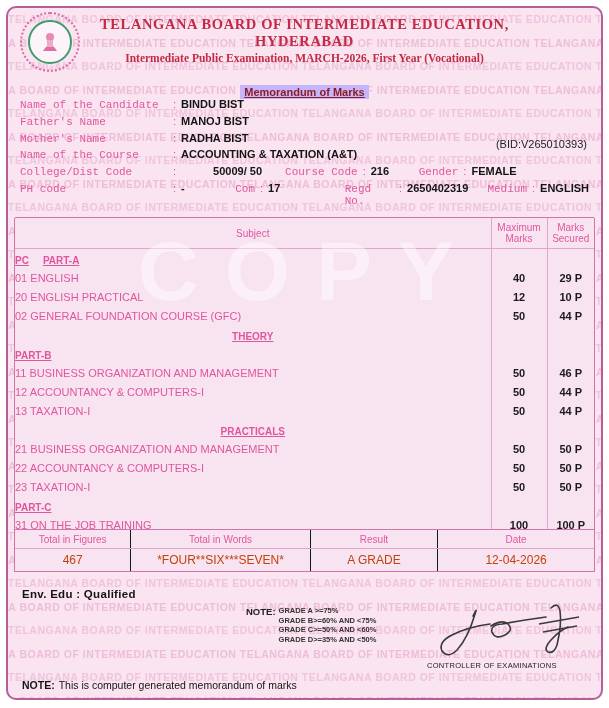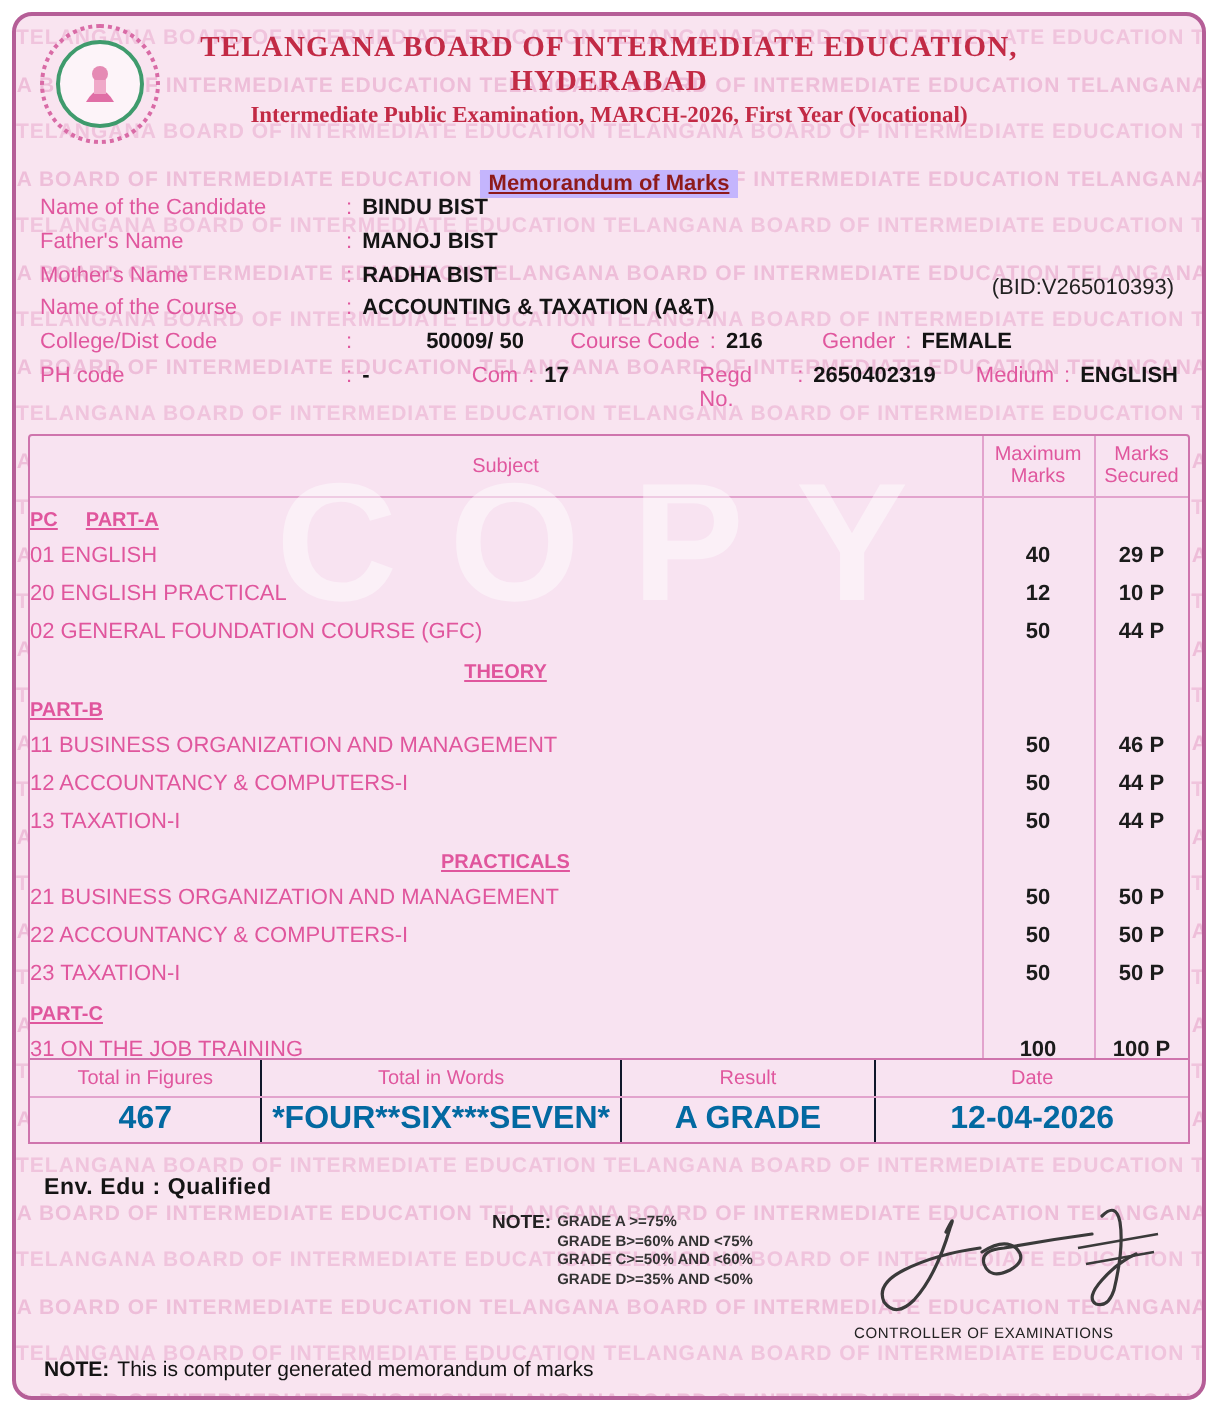--- a/index.html
+++ b/index.html
@@ -43,21 +43,21 @@
     color:#c22a45; margin-top:2px;
   }
   .memo-title {
     display:inline-block; margin-top:21px; font-size:11px; font-weight:bold;
     color:#8e1a1a; text-decoration:underline; background:#c4b5fd; padding:1px 4px;
   }
 
   
   .info { position:absolute; left:12px; right:12px; top:90px; font-size:11px; }
   .info-row { display:flex; align-items:baseline; height:16.8px; }
-  .lbl { color:#e0579e; }
+  .lbl { color:#e0579e;font-family:Liberation Mono, monospace; }
   .colon { color:#e0579e; padding:0 5px; }
   .val { color:#141414; font-weight:bold; }
   .w-label { width:148px; flex:none; }
   .bid {
     position:absolute; right:2px; top:40px; color:#222; font-size:11px;
   }
 
   
   .marks-wrap {
     position:absolute; left:6px; right:6px; top:209px;
@@ -92,21 +92,21 @@
   .totals-wrap {
     position:absolute; left:6px; right:6px; top:521px;
     background:#f8e3f1; border:1.5px solid #cf74ad;
   }
   table.totals { width:100%; border-collapse:collapse; table-layout:fixed; }
   table.totals th {
     color:#e0579e; font-size:10px; font-weight:normal; text-align:center;
     border-bottom:1px solid #e2a3cd; height:16px; padding:1px 0;
   }
   table.totals td {
-    text-align:center; color:#0369a1; font-weight:bold; font-size:16px;
+    text-align:center; color:#c2410c; font-weight:normal; font-size:12px;
     height:20px; padding:1px 0;
   }
   table.totals th + th, table.totals td + td { border-left:1px solid #0f172a; }
 
   
   .env-edu {
     position:absolute; left:14px; top:580px; color:#141414;
     font-weight:bold; font-size:11.5px; letter-spacing:0.3px;
   }
   .note-legend { position:absolute; left:238px; top:598px; display:flex; }

